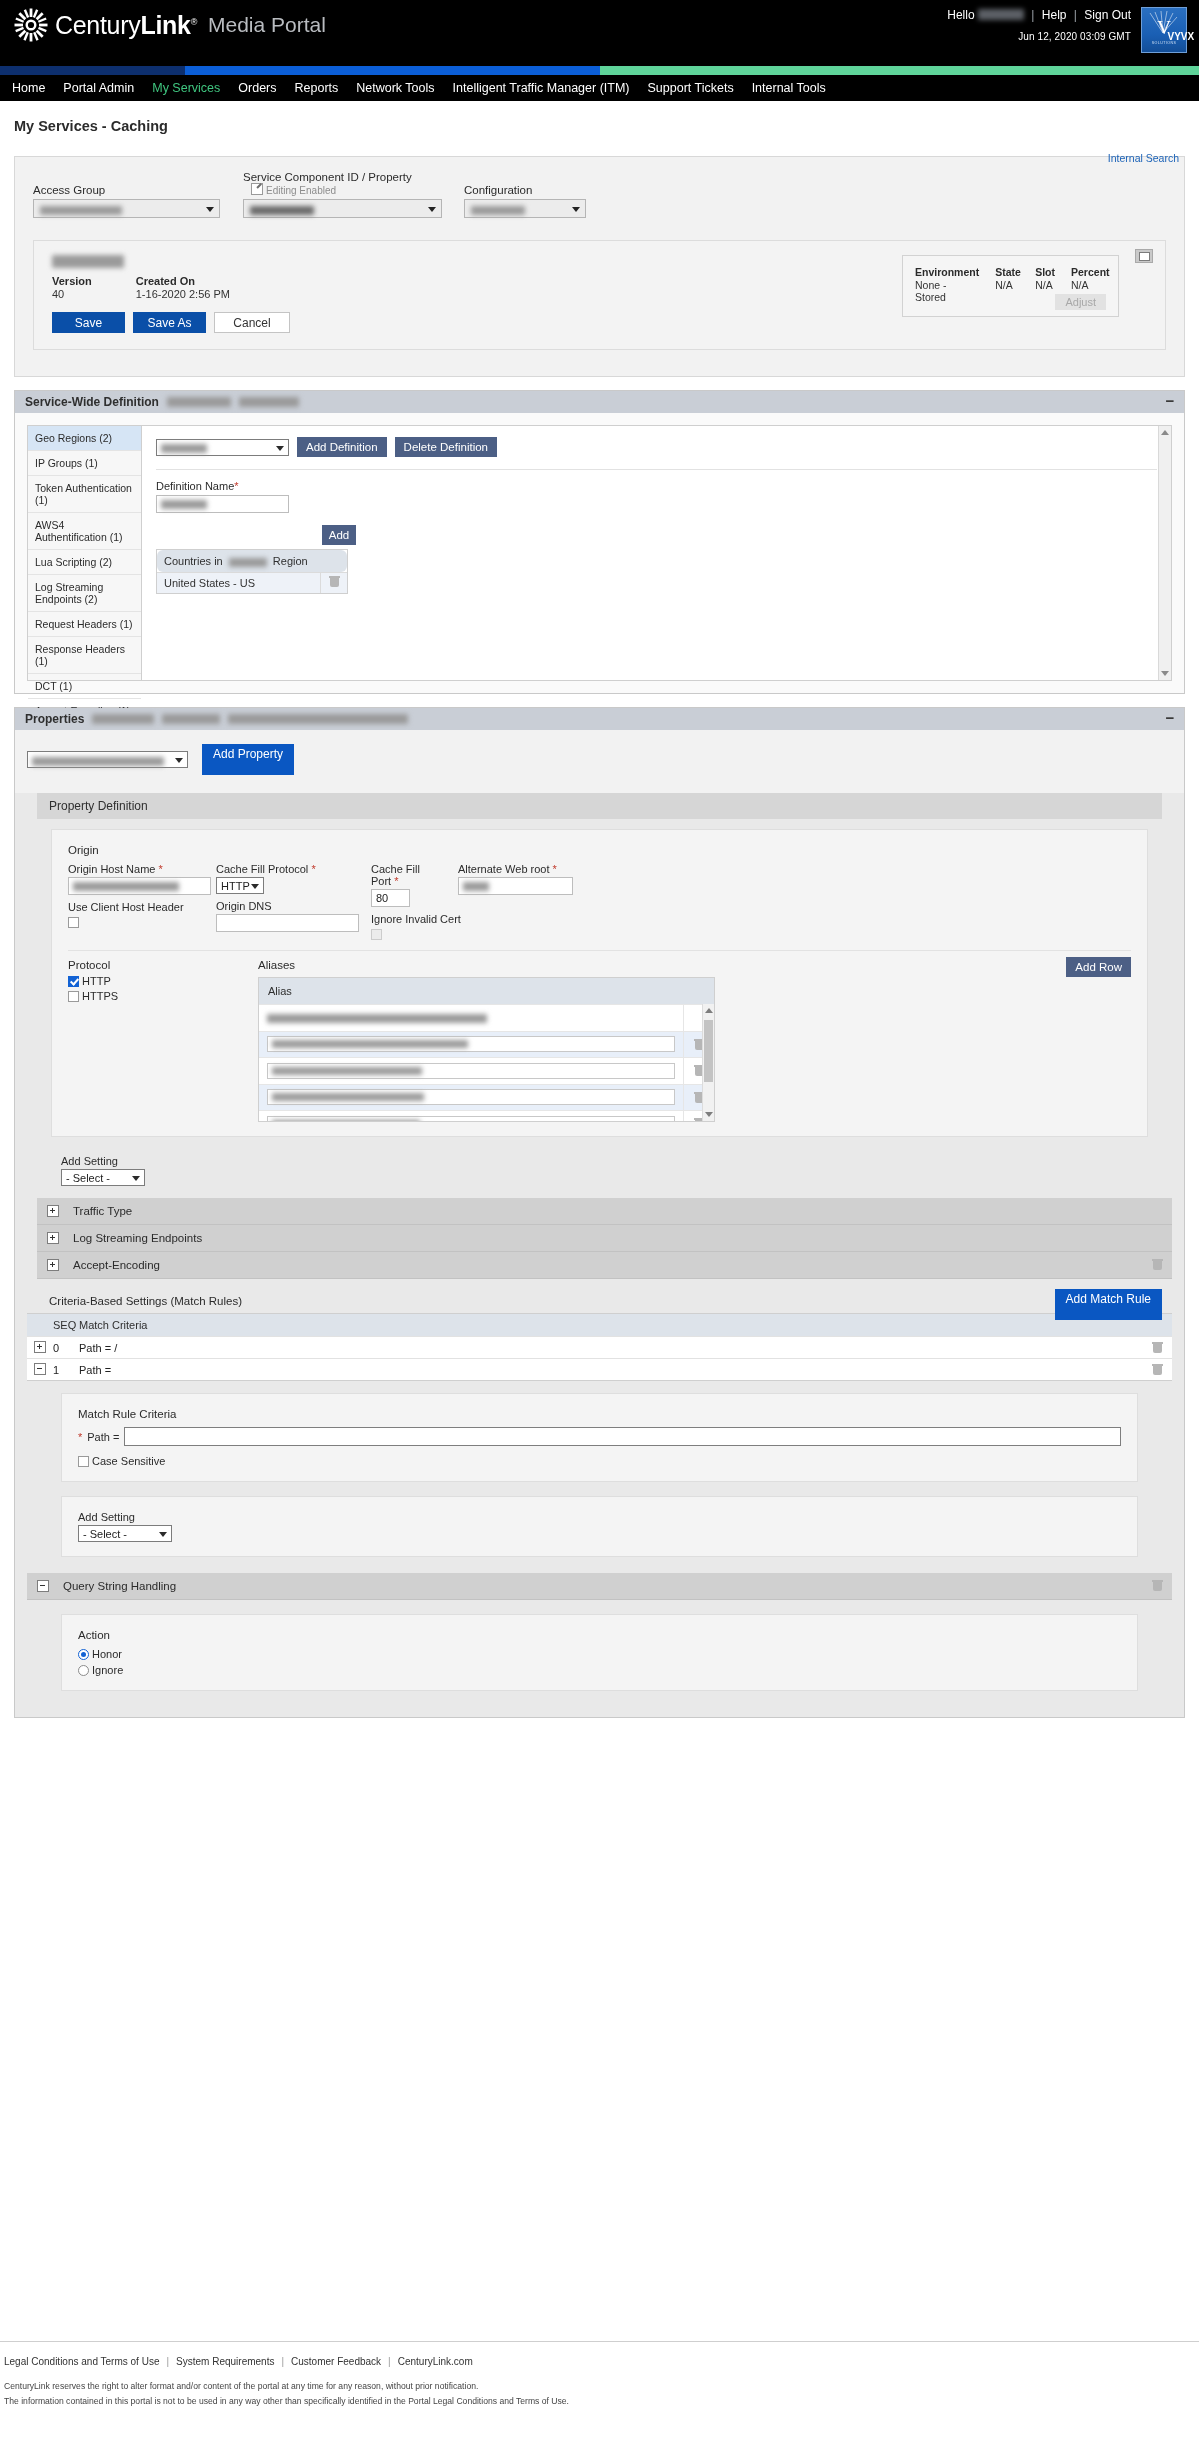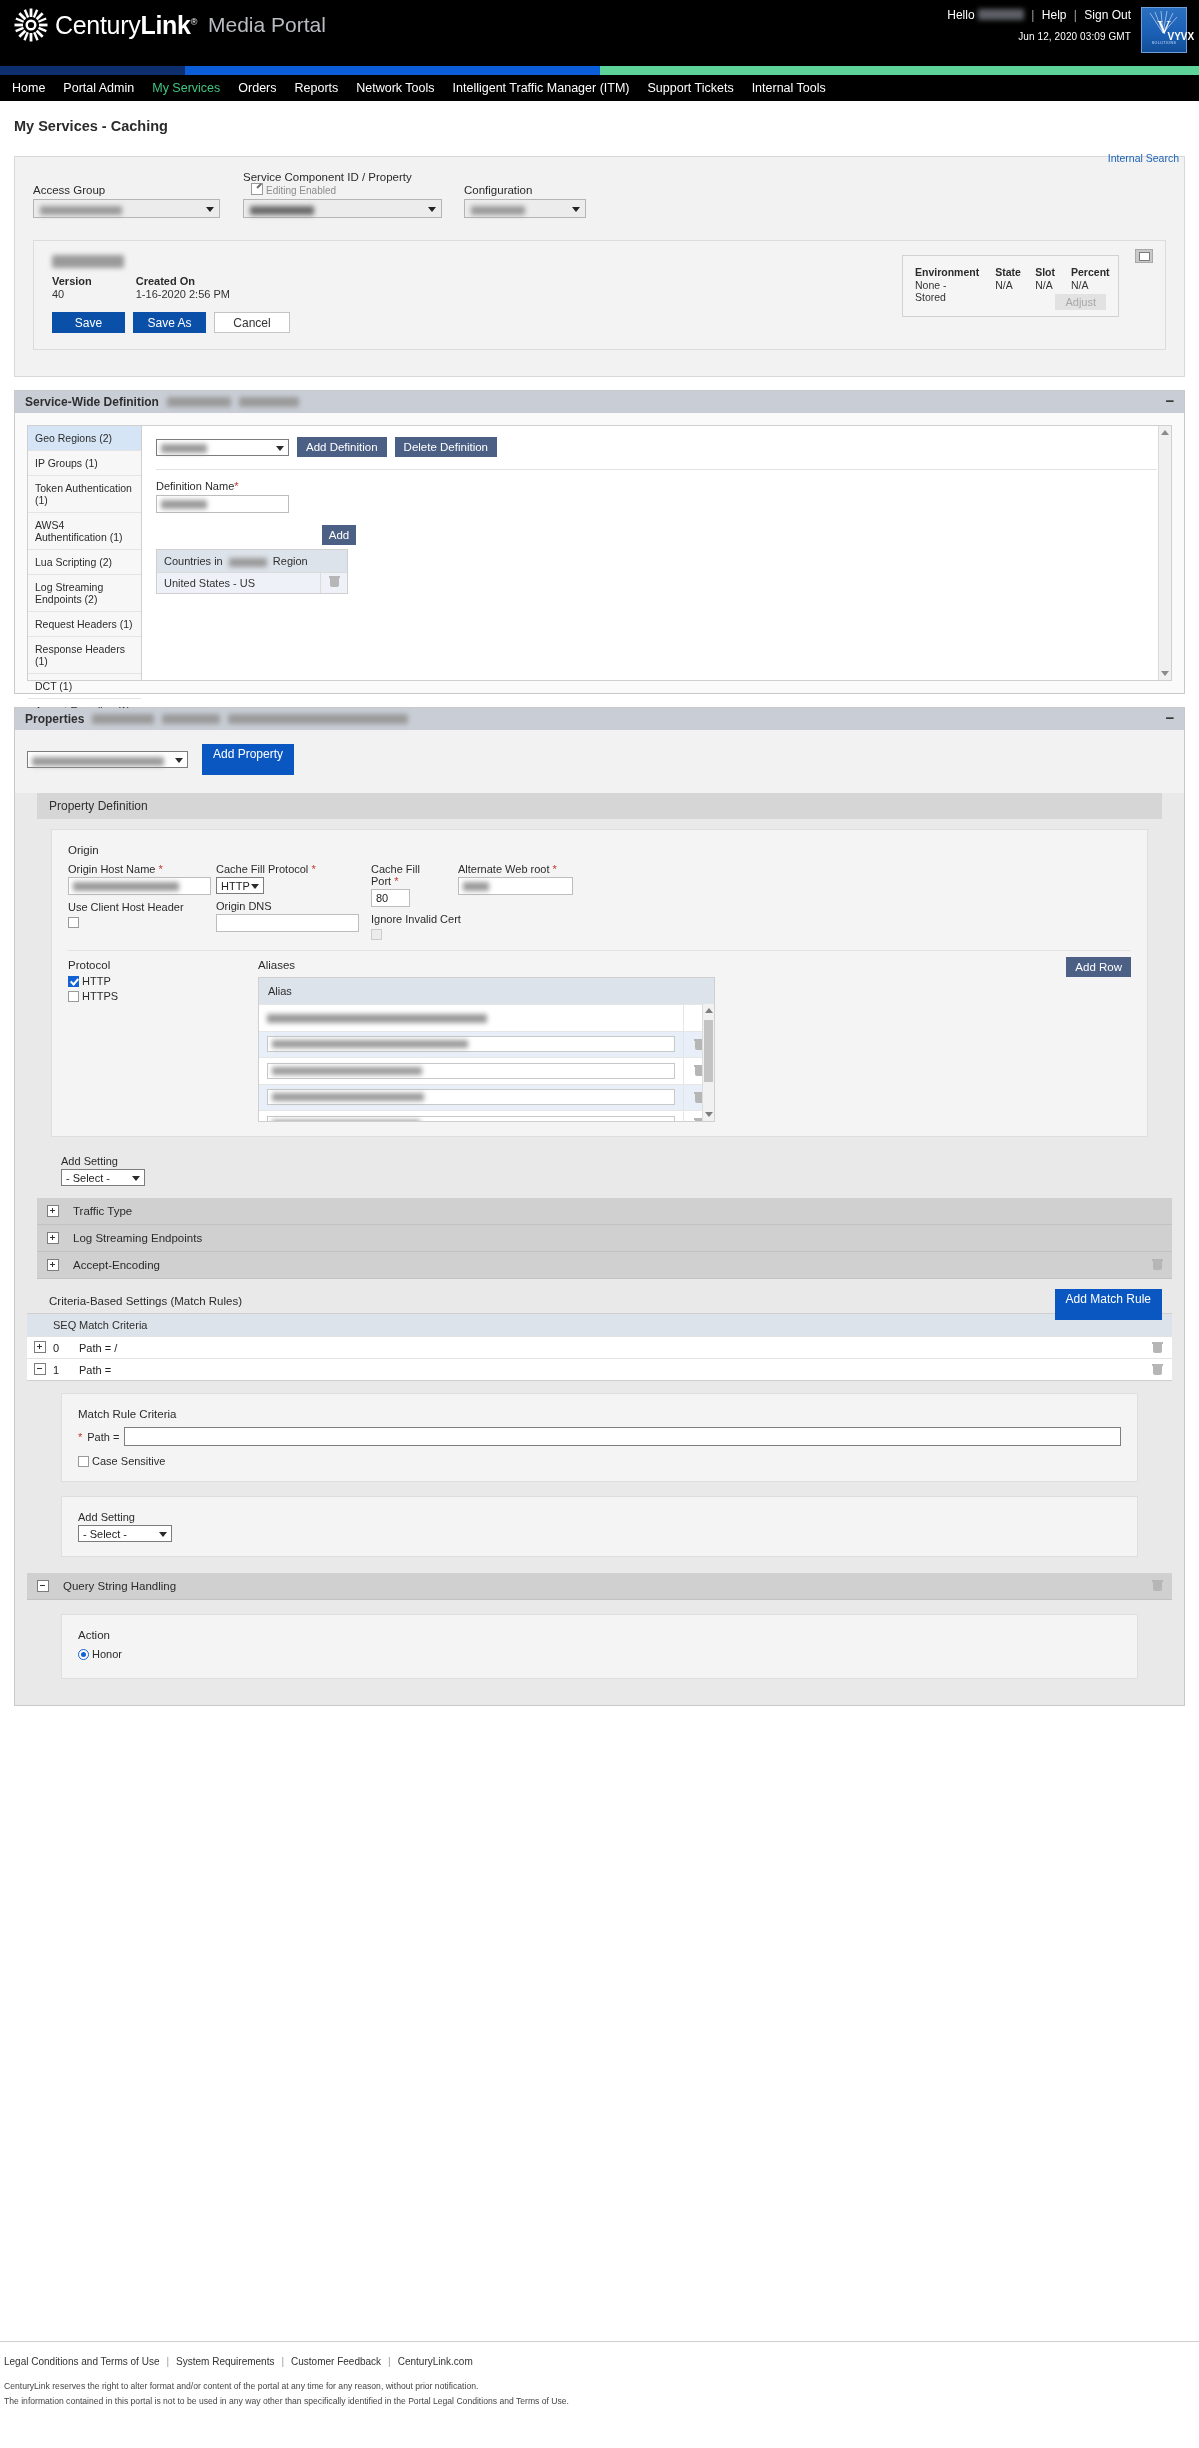--- a/index.html
+++ b/index.html
@@ -123,21 +123,21 @@
   .rpane-scroll .up,.rpane-scroll .dn{position:absolute;left:2px;width:0;height:0;
      border-left:4px solid transparent;border-right:4px solid transparent;}
   .rpane-scroll .up{top:4px;border-bottom:5px solid #8a8a8a;}
   .rpane-scroll .dn{bottom:4px;border-top:5px solid #8a8a8a;}
 
   .row-inline{display:flex;align-items:center;gap:8px;}
   .hr-soft{border-top:1px solid #e2e2e2;margin:12px 0 10px 0;}
   .req{color:#c0392b;}
   .inp{border:1px solid #bdbdbd;background:#fff;height:18px;box-sizing:border-box;font-size:11px;padding:0 4px;}
   .tbl{border:1px solid #cfcfcf;width:190px;}
-  .tbl .th{background:#dde3ea;font-size:11px;padding:5px 7px;font-weight:normal;color:#2f2f2f;}
+  .tbl .th{background:#dde3ea;font-size:11px;padding:5px 7px;font-weight:normal;color:#2f2f2f;border-radius:6px;}
   .tbl .tr{display:flex;background:#eef2f8;border-top:1px solid #dbdbdb;}
   .tbl .td{flex:1;font-size:11px;padding:4px 7px;color:#333;}
   .tbl .tdel{width:26px;border-left:1px solid #dbdbdb;text-align:center;padding-top:3px;}
 
   .trash{display:inline-block;width:9px;height:11px;position:relative;vertical-align:-1px;cursor:pointer;}
   .trash:before{content:"";position:absolute;left:0;top:2px;width:9px;height:9px;
      background:#b6b6b6;border-radius:0 0 2px 2px;}
   .trash:after{content:"";position:absolute;left:-1px;top:0;width:11px;height:2px;background:#b6b6b6;}
 
   
@@ -639,20 +639,24 @@
               <span>Query String Handling</span>
               <span class="trash trash-r"></span>
             </div>
 
             <div class="subbox" style="margin:14px 24px 14px 24px;">
               <div class="grp-title">Action</div>
               <div class="lbl" style="margin-bottom:4px;">
                 <span class="radio on"></span>
                 <span>Honor</span>
               </div>
+              <div class="lbl">
+                <span class="radio"></span>
+                <span>Ignore</span>
+              </div>
             </div>
           </div>
 
         </div>
       </div>
     </div>
 
     <div class="footer-gap"></div>
   </div>
 

